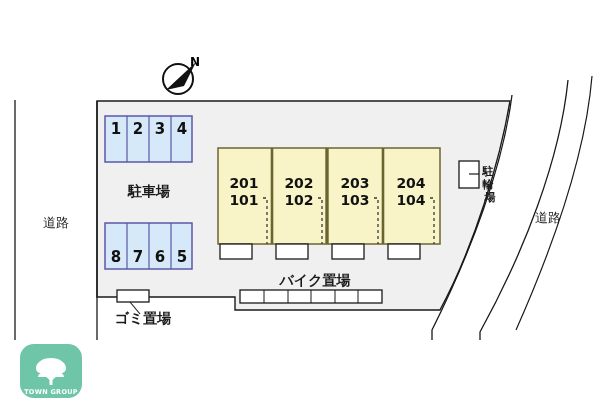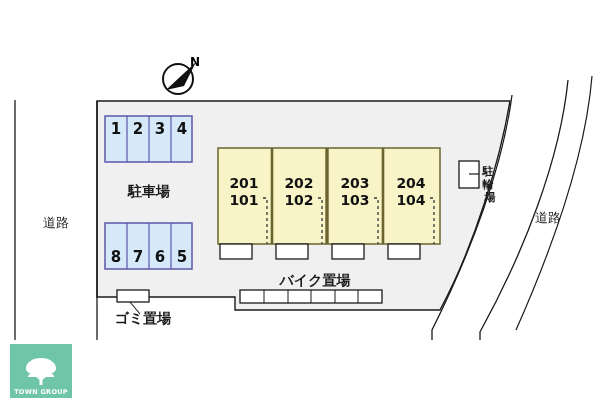--- a/index.html
+++ b/index.html
@@ -66,31 +66,32 @@
   #logo-bar {
     position: absolute;
     left: 0;
     top: 340px;
     width: 600px;
     height: 60px;
     background: #ffffff;
   }
   #logo-badge {
     position: absolute;
-    left: 10px;
+    left: 20px;
     top: 4px;
     width: 62px;
     height: 54px;
     background: #6ec5a8;
     display: flex;
     flex-direction: column;
     align-items: center;
     justify-content: flex-end;
     padding-bottom: 2px;
     box-sizing: border-box;
+    border-radius: 14px;
   }
   #logo-badge svg { display:block; }
   #logo-badge .badge-text {
     font-size: 6.5px;
     font-weight: 700;
     color: #ffffff;
     letter-spacing: 0.3px;
     line-height: 8px;
     font-family: "DejaVu Sans", "Liberation Sans", sans-serif;
   }

